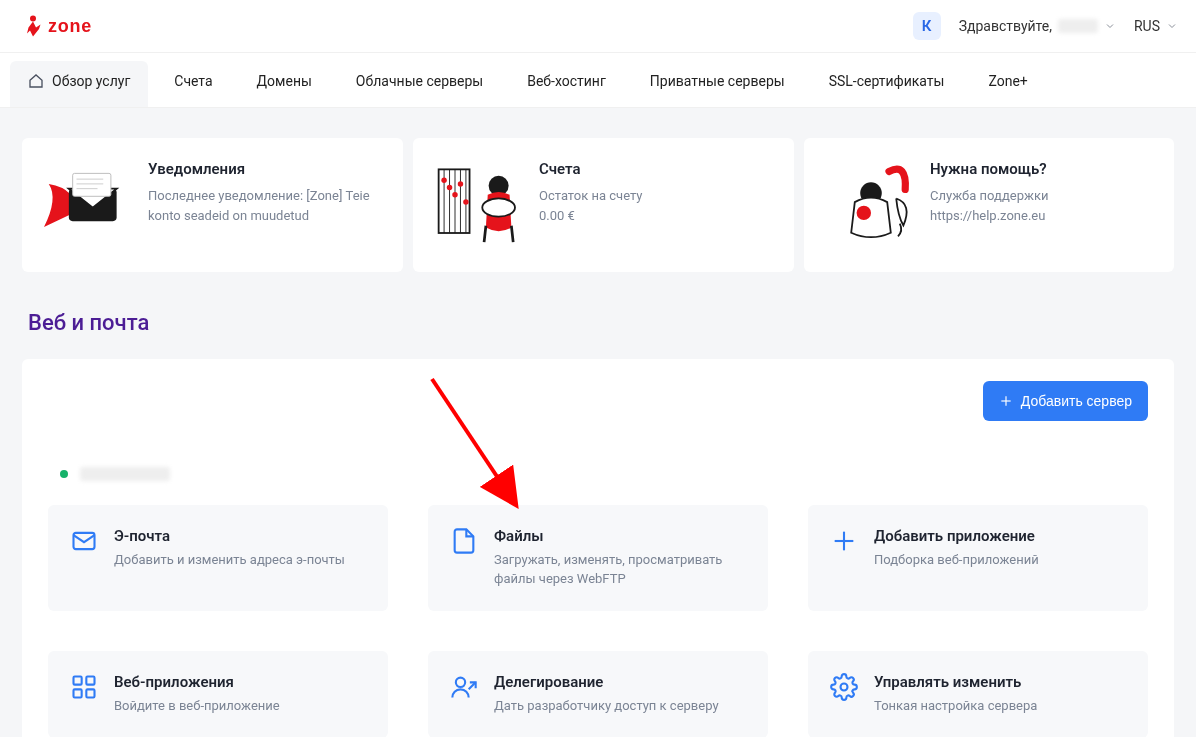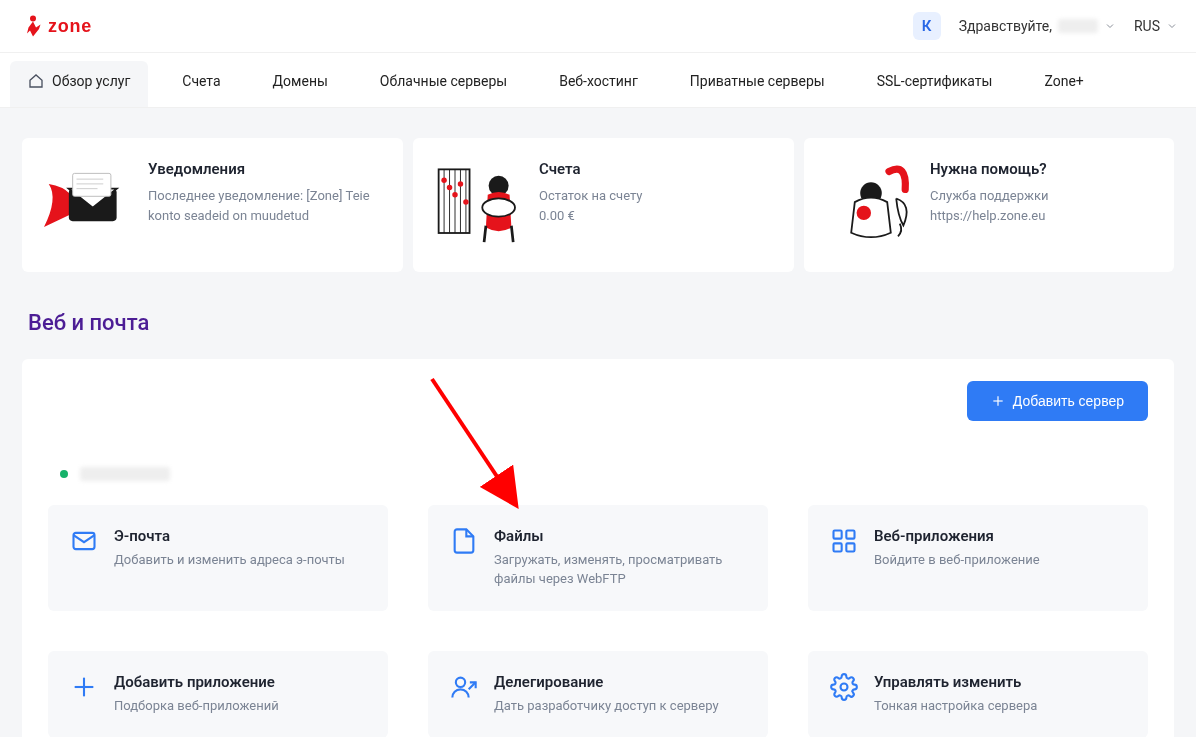--- a/index.html
+++ b/index.html
@@ -5,35 +5,35 @@
 * { margin: 0; padding: 0; box-sizing: border-box; }
 body { font-family: -apple-system, BlinkMacSystemFont, "Segoe UI", Roboto, Arial, sans-serif; background: #fff; color: #1a1a1a; width: 1196px; }
 .header { display: flex; align-items: center; justify-content: space-between; padding: 12px 18px; border-bottom: 1px solid #f0f0f0; }
 .logo { display: flex; align-items: center; gap: 6px; }
 .logo svg { height: 24px; }
 .header-right { display: flex; align-items: center; gap: 18px; font-size: 14px; color: #333; }
 .avatar-badge { width: 28px; height: 28px; border-radius: 6px; background: #e8f0ff; color: #2968e6; font-weight: 600; display: flex; align-items: center; justify-content: center; font-size: 15px; }
 .hr-item { display: flex; align-items: center; gap: 6px; cursor: pointer; }
 .chev { width: 12px; height: 12px; }
 .user-name-blur { display:inline-block; width:40px; height:14px; background:#eee; filter:blur(2px); border-radius:3px; }
-.nav { display: flex; gap: 16px; padding: 8px 10px 0 10px; border-bottom: 1px solid #f0f0f0; }
+.nav { display: flex; gap: 8px; padding: 8px 10px 0 10px; border-bottom: 1px solid #f0f0f0; }
 .nav-item { padding: 12px 18px 18px 18px; font-size: 14px; color: #222; cursor: pointer; display:flex; align-items:center; gap:8px; border-radius: 6px 6px 0 0;}
 .nav-item.active { background: #f5f6f8; }
 .nav-item .home-ic { width:16px; height:16px; }
 .panel { background: #f5f6f8; padding: 30px 22px 50px 22px; }
 .cards-row { display: flex; gap: 10px; }
 .card { flex:1; background:#fff; border-radius:6px; padding: 22px 26px 22px 22px; display:flex; gap:18px; align-items:flex-start; min-height:120px; position:relative; overflow:hidden;}
 .card.narrow { flex: 0 0 370px; }
 .card-ill { width: 86px; height: 90px; flex-shrink:0; position:relative; }
 .card-body h3 { font-size:15px; font-weight:600; color:#1f2430; margin-bottom:8px;}
 .card-body p { font-size:13px; color:#7b8494; line-height:1.5; }
 .section-title { font-size:22px; color:#4c1d95; margin: 38px 0 0 6px; font-weight:500;}
 .content { background:#fff; border-radius:6px; margin-top: 24px; padding: 22px 26px 40px 26px; position:relative;}
 .add-row { display:flex; justify-content:flex-end; margin-bottom: 46px;}
-.btn-primary { background:#2f7bf5; color:#fff; border:none; border-radius:6px; padding: 12px 24px; font-size:14px; display:flex; align-items:center; gap:8px; cursor:pointer; }
+.btn-primary { background:#2f7bf5; color:#fff; border:none; border-radius:6px; padding: 12px 16px; font-size:14px; display:flex; align-items:center; gap:8px; cursor:pointer; }
 .btn-primary svg{ width:14px; height:14px;}
 .server-head { display:flex; align-items:center; gap:12px; margin: 0 0 24px 12px;}
 .dot { width:8px; height:8px; border-radius:50%; background:#17b26a; }
 .srv-name { width:90px; height:14px; background:#eee; filter:blur(2px); border-radius:3px;}
 .tiles { display:grid; grid-template-columns: repeat(3, 1fr); gap: 40px; }
 .tile { background:#f7f8fa; border-radius:6px; padding: 22px 22px; display:flex; gap:16px; align-items:flex-start; cursor:pointer; }
 .tile-ic { width:28px; height:28px; color:#2f7bf5; flex-shrink:0;}
 .tile h4 { font-size:15px; font-weight:600; color:#1f2430; margin-bottom:6px;}
 .tile p { font-size:13px; color:#7b8494; line-height:1.45;}
 .arrow-annot { position:absolute; left:400px; top:10px; pointer-events:none; }
@@ -214,44 +214,44 @@
             <polyline points="14 2 14 8 20 8"></polyline>
           </svg>
         <div>
           <h4>Файлы</h4>
           <p>Загружать, изменять, просматривать файлы через WebFTP</p>
         </div>
       </div>
 
       <div class="tile">
         <svg class="tile-ic" viewBox="0 0 24 24" fill="none" stroke="currentColor" stroke-width="1.8">
+            <line x1="12" y1="4" x2="12" y2="20"></line>
+            <line x1="4" y1="12" x2="20" y2="12"></line>
+          </svg>
+        <div>
+          <h4>Добавить приложение</h4>
+          <p>Подборка веб-приложений</p>
+        </div>
+      </div>
+
+      <div class="tile">
+        <svg class="tile-ic" viewBox="0 0 24 24" fill="none" stroke="currentColor" stroke-width="1.8">
             <rect x="3" y="3" width="7" height="7" rx="1"></rect>
             <rect x="14" y="3" width="7" height="7" rx="1"></rect>
             <rect x="3" y="14" width="7" height="7" rx="1"></rect>
             <rect x="14" y="14" width="7" height="7" rx="1"></rect>
           </svg>
         <div>
           <h4>Веб-приложения</h4>
           <p>Войдите в веб-приложение</p>
         </div>
       </div>
 
       <div class="tile">
         <svg class="tile-ic" viewBox="0 0 24 24" fill="none" stroke="currentColor" stroke-width="1.8">
-            <line x1="12" y1="4" x2="12" y2="20"></line>
-            <line x1="4" y1="12" x2="20" y2="12"></line>
-          </svg>
-        <div>
-          <h4>Добавить приложение</h4>
-          <p>Подборка веб-приложений</p>
-        </div>
-      </div>
-
-      <div class="tile">
-        <svg class="tile-ic" viewBox="0 0 24 24" fill="none" stroke="currentColor" stroke-width="1.8">
             <circle cx="9" cy="8" r="4"></circle>
             <path d="M2 21 c0-4 3-7 7-7 s7 3 7 7"></path>
             <polyline points="17 8 22 8 22 13"></polyline>
             <line x1="22" y1="8" x2="16" y2="14"></line>
           </svg>
         <div>
           <h4>Делегирование</h4>
           <p>Дать разработчику доступ к серверу</p>
         </div>
       </div>

